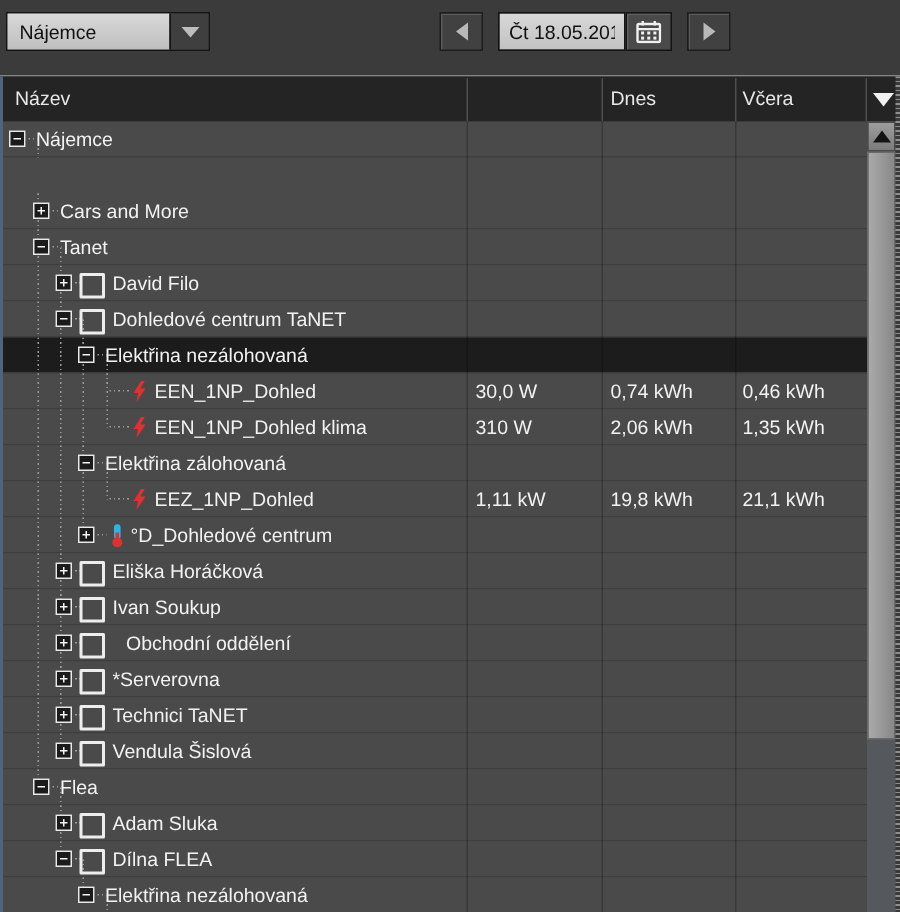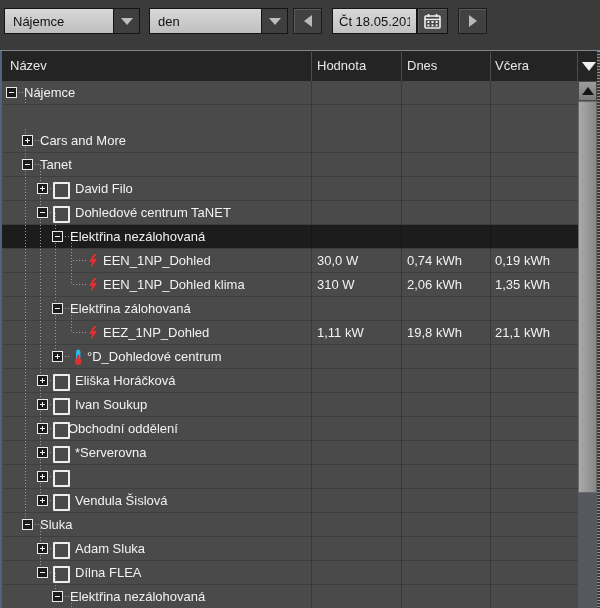--- a/index.html
+++ b/index.html
@@ -60,26 +60,20 @@
 
 <div id="app">
 
   <div id="toolbar">
     <div class="combo" style="left:4px;width:136px;">
       <div class="field" style="width:110px;">Nájemce</div>
       <div class="dbtn">
         <span class="tri-down"></span>
       </div>
     </div>
-    <div class="combo" style="left:149px;width:139px;">
-      <div class="field" style="width:113px;">den</div>
-      <div class="dbtn">
-        <span class="tri-down"></span>
-      </div>
-    </div>
     <div class="navbtn" style="left:293px;">
       <span class="tri-left"></span>
     </div>
     <input id="date-field" value="Čt 18.05.2017" style="">
     <div id="cal-btn">
       <svg width="17" height="15" viewBox="0 0 17 15">
         <rect x="1" y="2" width="15" height="12" fill="none" stroke="#f0f0f0" stroke-width="1.6" rx="1"></rect>
         <line x1="1" y1="5.4" x2="16" y2="5.4" stroke="#f0f0f0" stroke-width="1.4"></line>
         <line x1="4.5" y1="0" x2="4.5" y2="3" stroke="#f0f0f0" stroke-width="1.6"></line>
         <line x1="12.5" y1="0" x2="12.5" y2="3" stroke="#f0f0f0" stroke-width="1.6"></line>
@@ -94,21 +88,20 @@
       </svg>
     </div>
     <div class="navbtn" style="left:458px;">
       <span class="tri-right"></span>
     </div>
   </div>
 
   <div id="grid">
     <div id="grid-header">
       <span class="hcell" style="left:10px;">Název</span>
-      <span class="hcell" style="left:317px;">Hodnota</span>
       <span class="hcell" style="left:407px;">Dnes</span>
       <span class="hcell" style="left:495px;">Včera</span>
       <div class="hsep" style="left:311px;"></div>
       <div class="hsep" style="left:401px;"></div>
       <div class="hsep" style="left:490px;"></div>
       <div class="hsep" style="left:577px;"></div>
       <div id="filter-btn">
         <span class="ftri"></span>
       </div>
     </div>
@@ -184,21 +177,21 @@
           <div class="vseg" style="left: 55px; top: 0px; height: 24px;"></div>
           <div class="vseg" style="left: 71px; top: 0px; height: 24px;"></div>
           <div class="vseg" style="left: 71px; top: 0px; height: 12px;"></div>
           <div class="hseg" style="left: 73px; top: 11px; width: 13px;"></div>
           <div class="ricon" style="left: 88px; top: 5px;"><svg width="10" height="14" viewBox="0 0 10 14">
               <polygon points="6,0 1,8 4,8 3,14 9,5 5.5,5 8.5,0" fill="#e03131"></polygon>
             </svg></div>
           <div class="rlabel" style="left: 103px;">EEN_1NP_Dohled</div>
           <div class="rval" style="left: 317px;">30,0 W</div>
           <div class="rval" style="left: 407px;">0,74 kWh</div>
-          <div class="rval" style="left: 495px;">0,19 kWh</div>
+          <div class="rval" style="left: 495px;">0,46 kWh</div>
         </div>
         <div class="trow" style="top: 192px; text-align: center;">
           <div class="vseg" style="left: 25px; top: 0px; height: 24px;"></div>
           <div class="vseg" style="left: 40px; top: 0px; height: 24px;"></div>
           <div class="vseg" style="left: 55px; top: 0px; height: 24px;"></div>
           <div class="vseg" style="left: 71px; top: 0px; height: 12px;"></div>
           <div class="hseg" style="left: 73px; top: 11px; width: 13px;"></div>
           <div class="ricon" style="left: 88px; top: 5px;"><svg width="10" height="14" viewBox="0 0 10 14">
               <polygon points="6,0 1,8 4,8 3,14 9,5 5.5,5 8.5,0" fill="#e03131"></polygon>
             </svg></div>
@@ -276,21 +269,21 @@
         <div class="trow" style="top: 336px;">
           <div class="vseg" style="left: 25px; top: 0px; height: 24px;"></div>
           <div class="vseg" style="left: 40px; top: 0px; height: 24px;"></div>
           <div class="vseg" style="left: 40px; top: 0px; height: 7px;"></div>
           <div class="ebox" style="left: 37px;">
             <span class="hb"></span>
             <span class="vb"></span>
           </div>
           <div class="hseg" style="left: 50px; top: 11px; width: 6px;"></div>
           <div class="cbx" style="left: 53px;"></div>
-          <div class="rlabel" style="left: 68px;">Obchodní oddělení</div>
+          <div class="rlabel" style="left: 84px;">Obchodní oddělení</div>
         </div>
         <div class="trow" style="top: 360px;">
           <div class="vseg" style="left: 25px; top: 0px; height: 24px;"></div>
           <div class="vseg" style="left: 40px; top: 0px; height: 24px;"></div>
           <div class="vseg" style="left: 40px; top: 0px; height: 7px;"></div>
           <div class="ebox" style="left: 37px;">
             <span class="hb"></span>
             <span class="vb"></span>
           </div>
           <div class="hseg" style="left: 50px; top: 11px; width: 6px;"></div>
@@ -300,40 +293,41 @@
         <div class="trow" style="top: 384px;">
           <div class="vseg" style="left: 25px; top: 0px; height: 24px;"></div>
           <div class="vseg" style="left: 40px; top: 0px; height: 24px;"></div>
           <div class="vseg" style="left: 40px; top: 0px; height: 7px;"></div>
           <div class="ebox" style="left: 37px;">
             <span class="hb"></span>
             <span class="vb"></span>
           </div>
           <div class="hseg" style="left: 50px; top: 11px; width: 6px;"></div>
           <div class="cbx" style="left: 53px;"></div>
+          <div class="rlabel" style="left: 75px;">Technici TaNET</div>
         </div>
         <div class="trow" style="top: 408px;">
           <div class="vseg" style="left: 25px; top: 0px; height: 24px;"></div>
           <div class="vseg" style="left: 40px; top: 0px; height: 7px;"></div>
           <div class="ebox" style="left: 37px;">
             <span class="hb"></span>
             <span class="vb"></span>
           </div>
           <div class="hseg" style="left: 50px; top: 11px; width: 6px;"></div>
           <div class="cbx" style="left: 53px;"></div>
           <div class="rlabel" style="left: 75px;">Vendula Šislová</div>
         </div>
         <div class="trow" style="top: 432px;">
           <div class="vseg" style="left: 25px; top: 0px; height: 7px;"></div>
           <div class="vseg" style="left: 40px; top: 12px; height: 12px;"></div>
           <div class="ebox" style="left: 22px;">
             <span class="hb"></span>
           </div>
           <div class="hseg" style="left: 35px; top: 11px; width: 6px;"></div>
-          <div class="rlabel" style="left: 40px;">Sluka</div>
+          <div class="rlabel" style="left: 40px;">Flea</div>
         </div>
         <div class="trow" style="top: 456px;">
           <div class="vseg" style="left: 40px; top: 0px; height: 24px;"></div>
           <div class="vseg" style="left: 40px; top: 0px; height: 7px;"></div>
           <div class="ebox" style="left: 37px;">
             <span class="hb"></span>
             <span class="vb"></span>
           </div>
           <div class="hseg" style="left: 50px; top: 11px; width: 6px;"></div>
           <div class="cbx" style="left: 53px;"></div>

